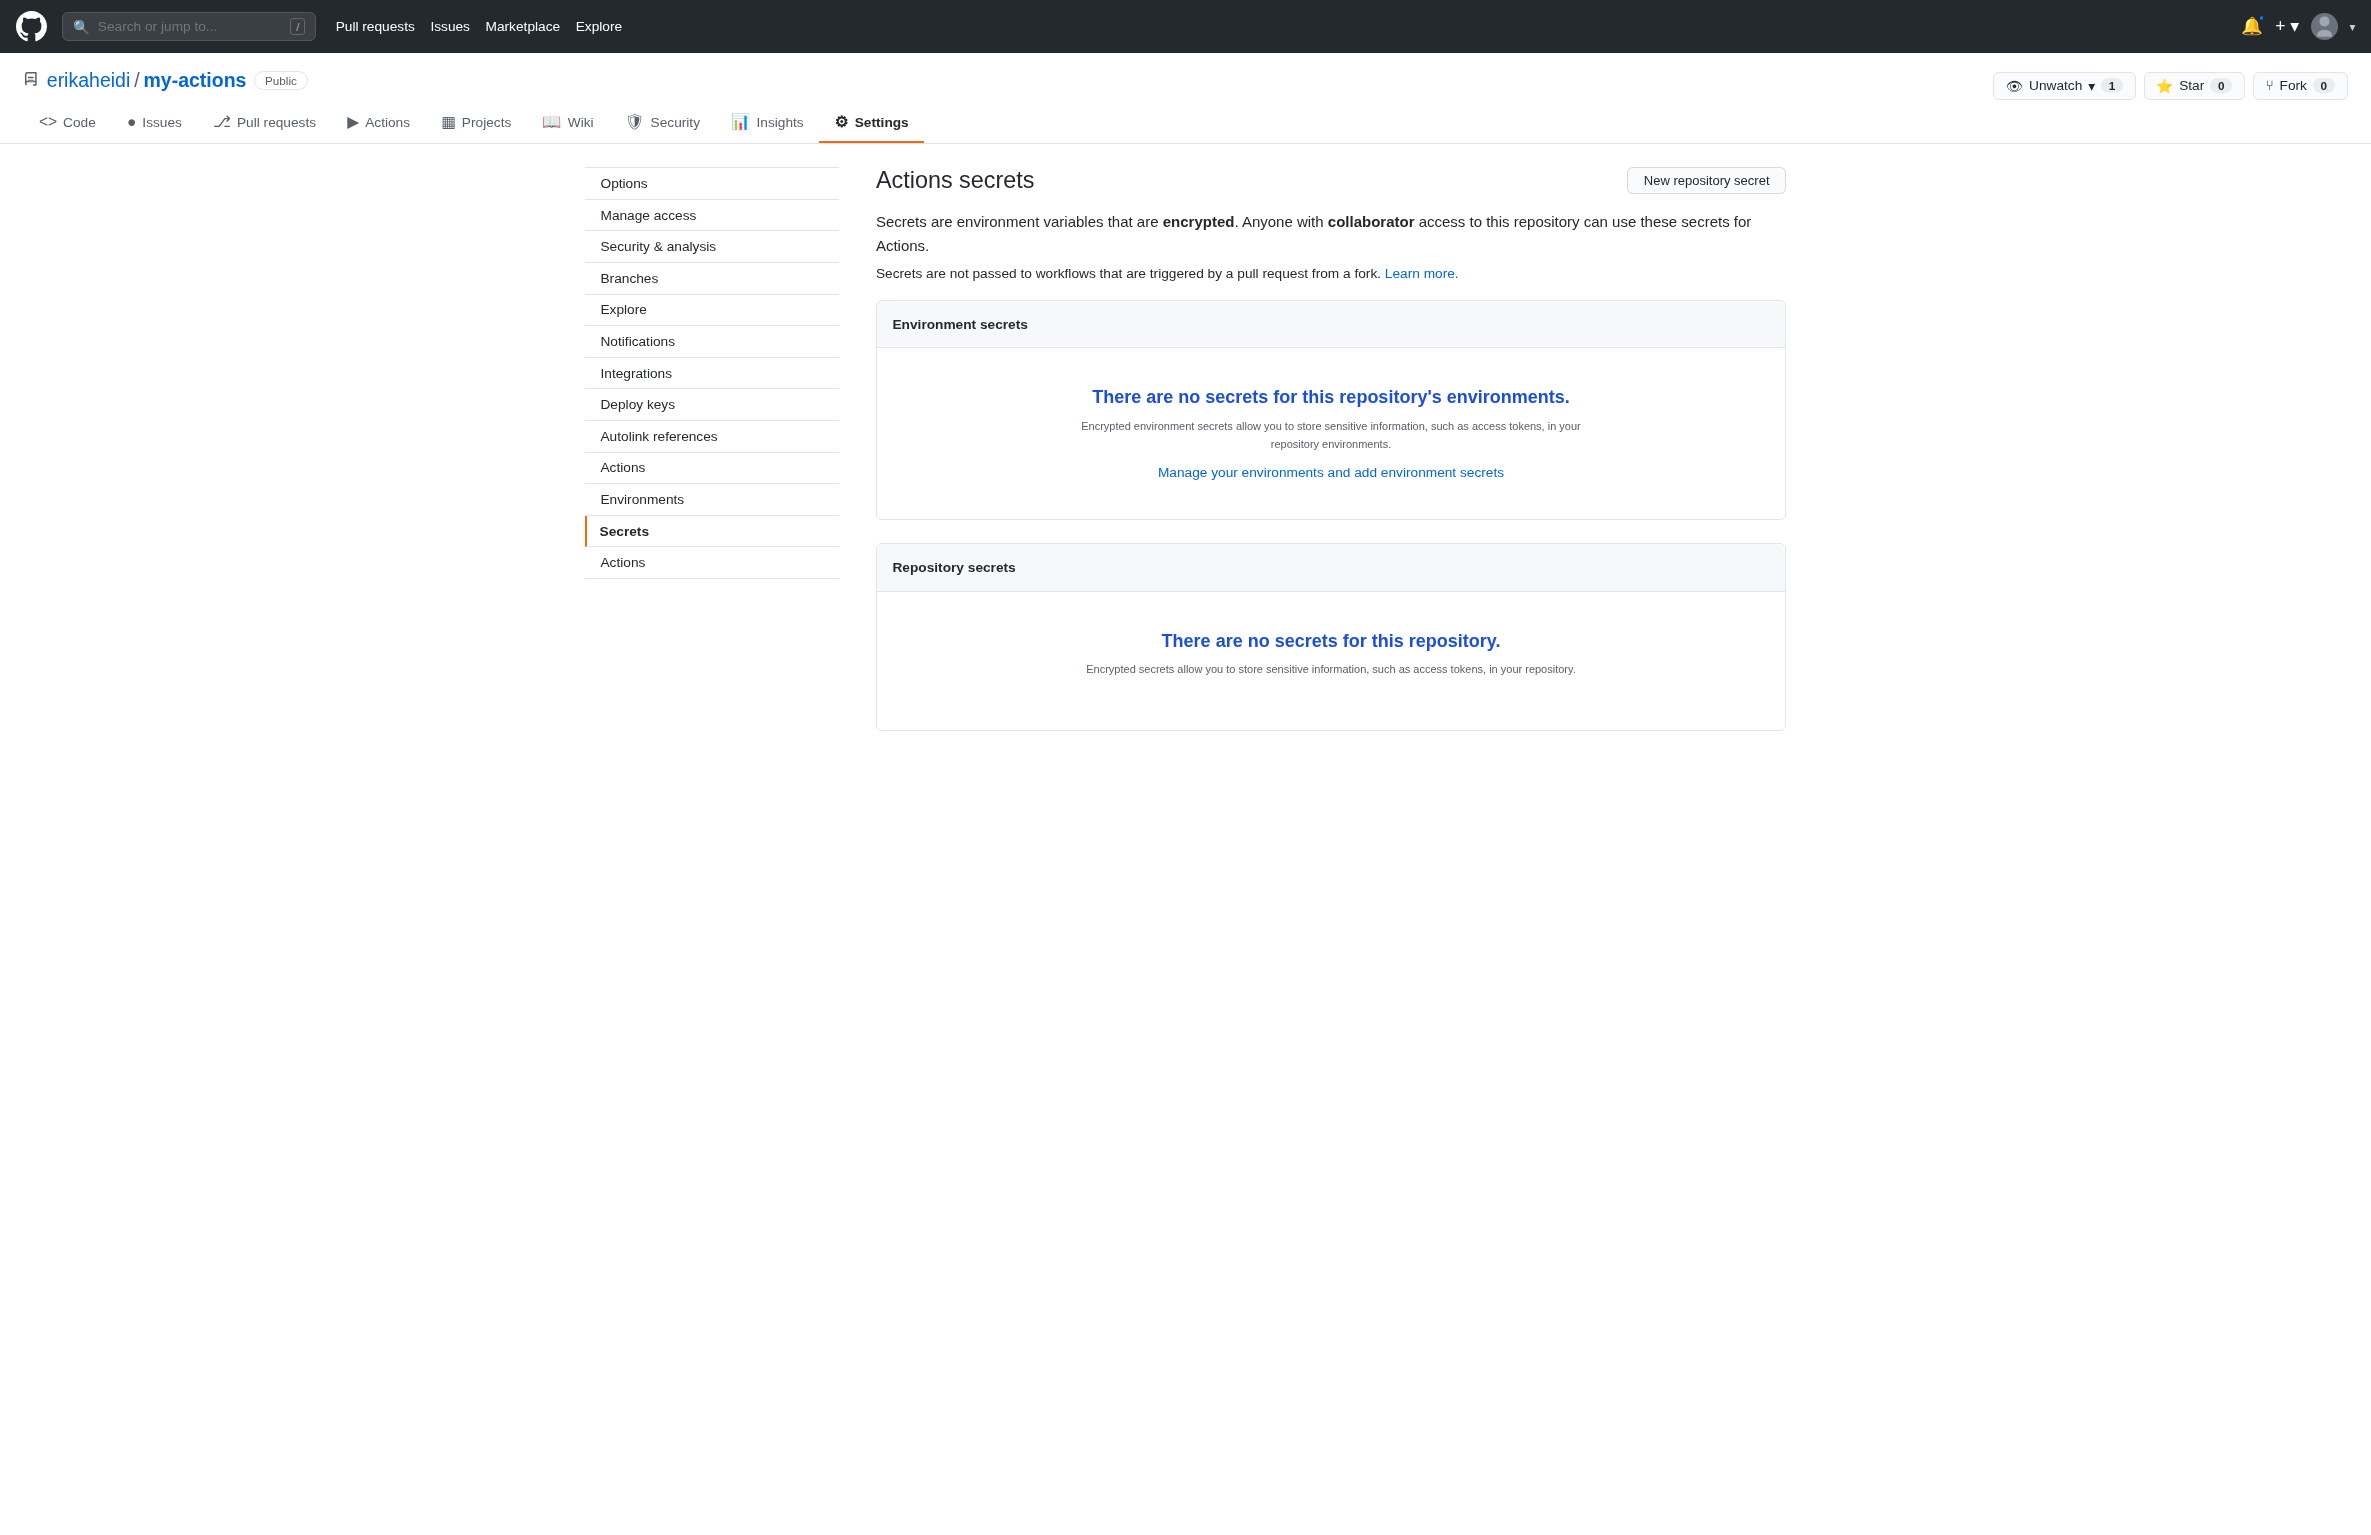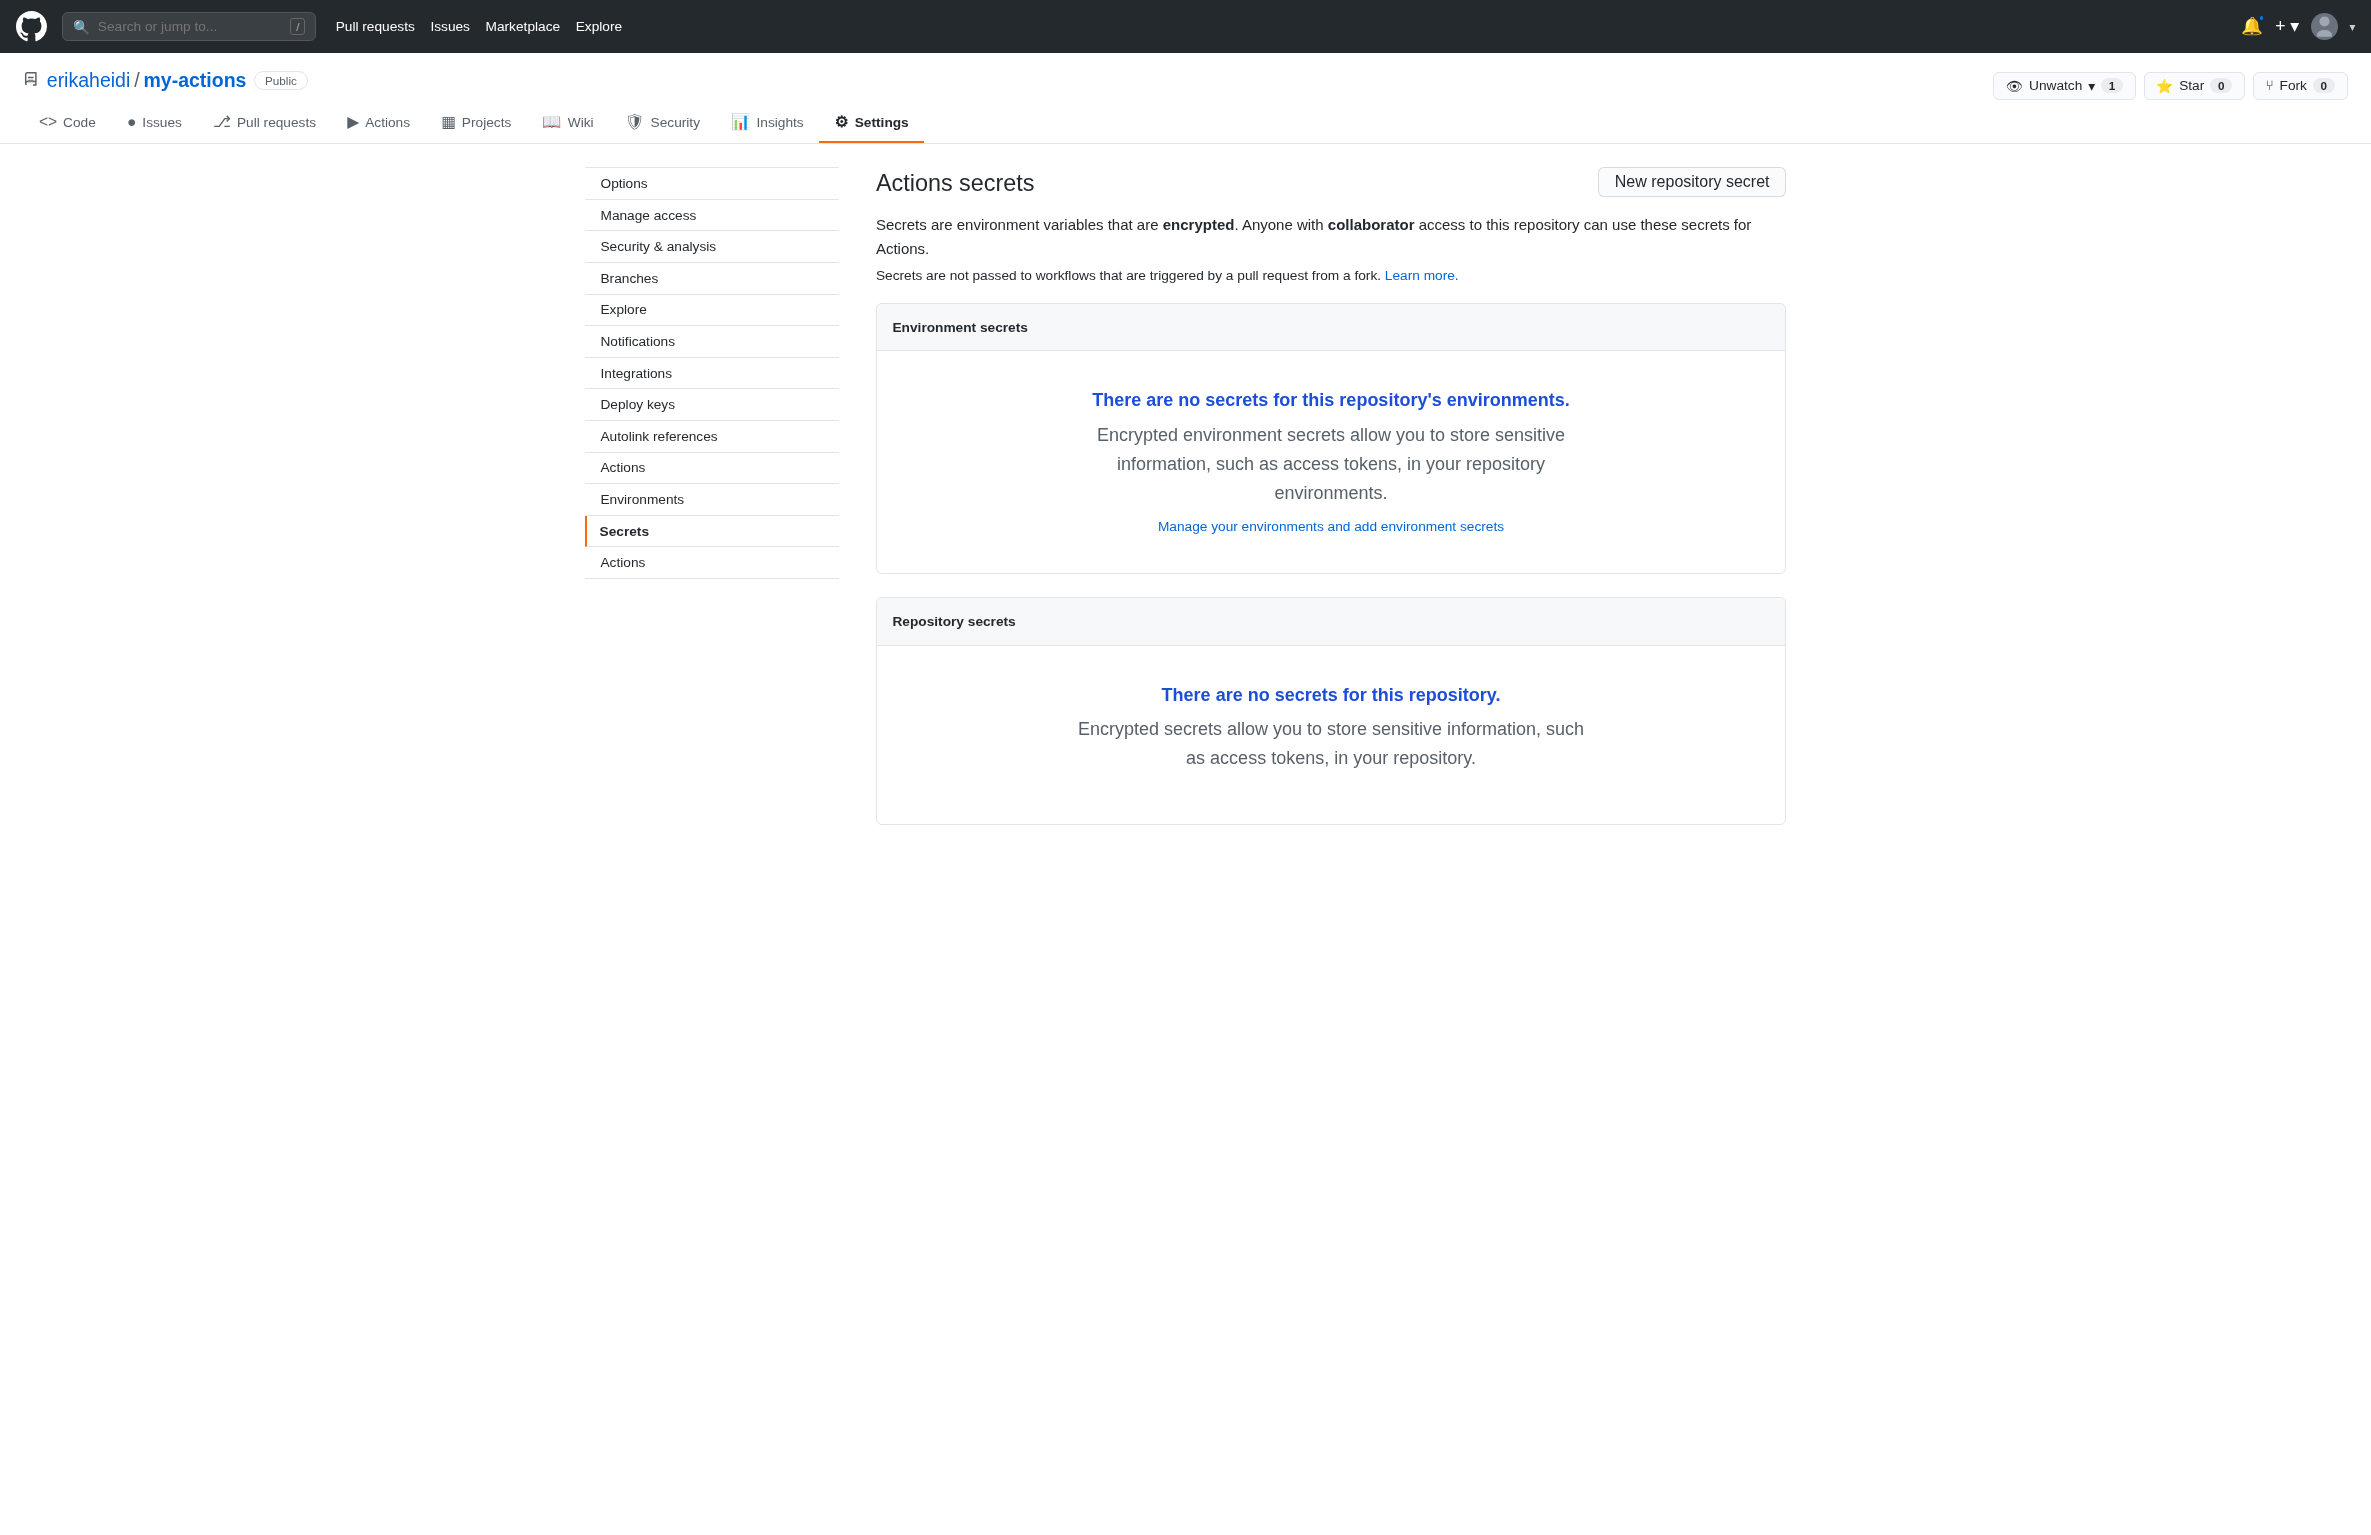--- a/index.html
+++ b/index.html
@@ -216,21 +216,21 @@
     .page-title {
       font-size: 23.4px;
       font-weight: 400;
       color: #24292e;
     }
     .new-secret-btn {
       padding: 4.9px 15.6px;
       background: #fafbfc;
       border: 1px solid rgba(27,31,35,.15);
       border-radius: 5.9px;
-      font-size: 16px;
+      font-size: 13px;
       cursor: pointer;
       color: #24292e;
       font-weight: 500;
       white-space: nowrap;
     }
 
     .description-text {
       font-size: 15px;
       line-height: 1.6;
       color: #24292e;
@@ -264,21 +264,21 @@
       padding: 39px 19.5px;
       text-align: center;
     }
     .secrets-empty-title {
       font-size: 18px;
       font-weight: 600;
       margin-bottom: 9.8px;
       color: #1d4ed8;
     }
     .secrets-empty-desc {
-      font-size: 18px;
+      font-size: 11px;
       color: #586069;
       margin-bottom: 11.7px;
       max-width: 507px;
       margin-left: auto;
       margin-right: auto;
       line-height: 1.6;
     }
     .secrets-empty-link a {
       color: #0366d6;
       text-decoration: none;

